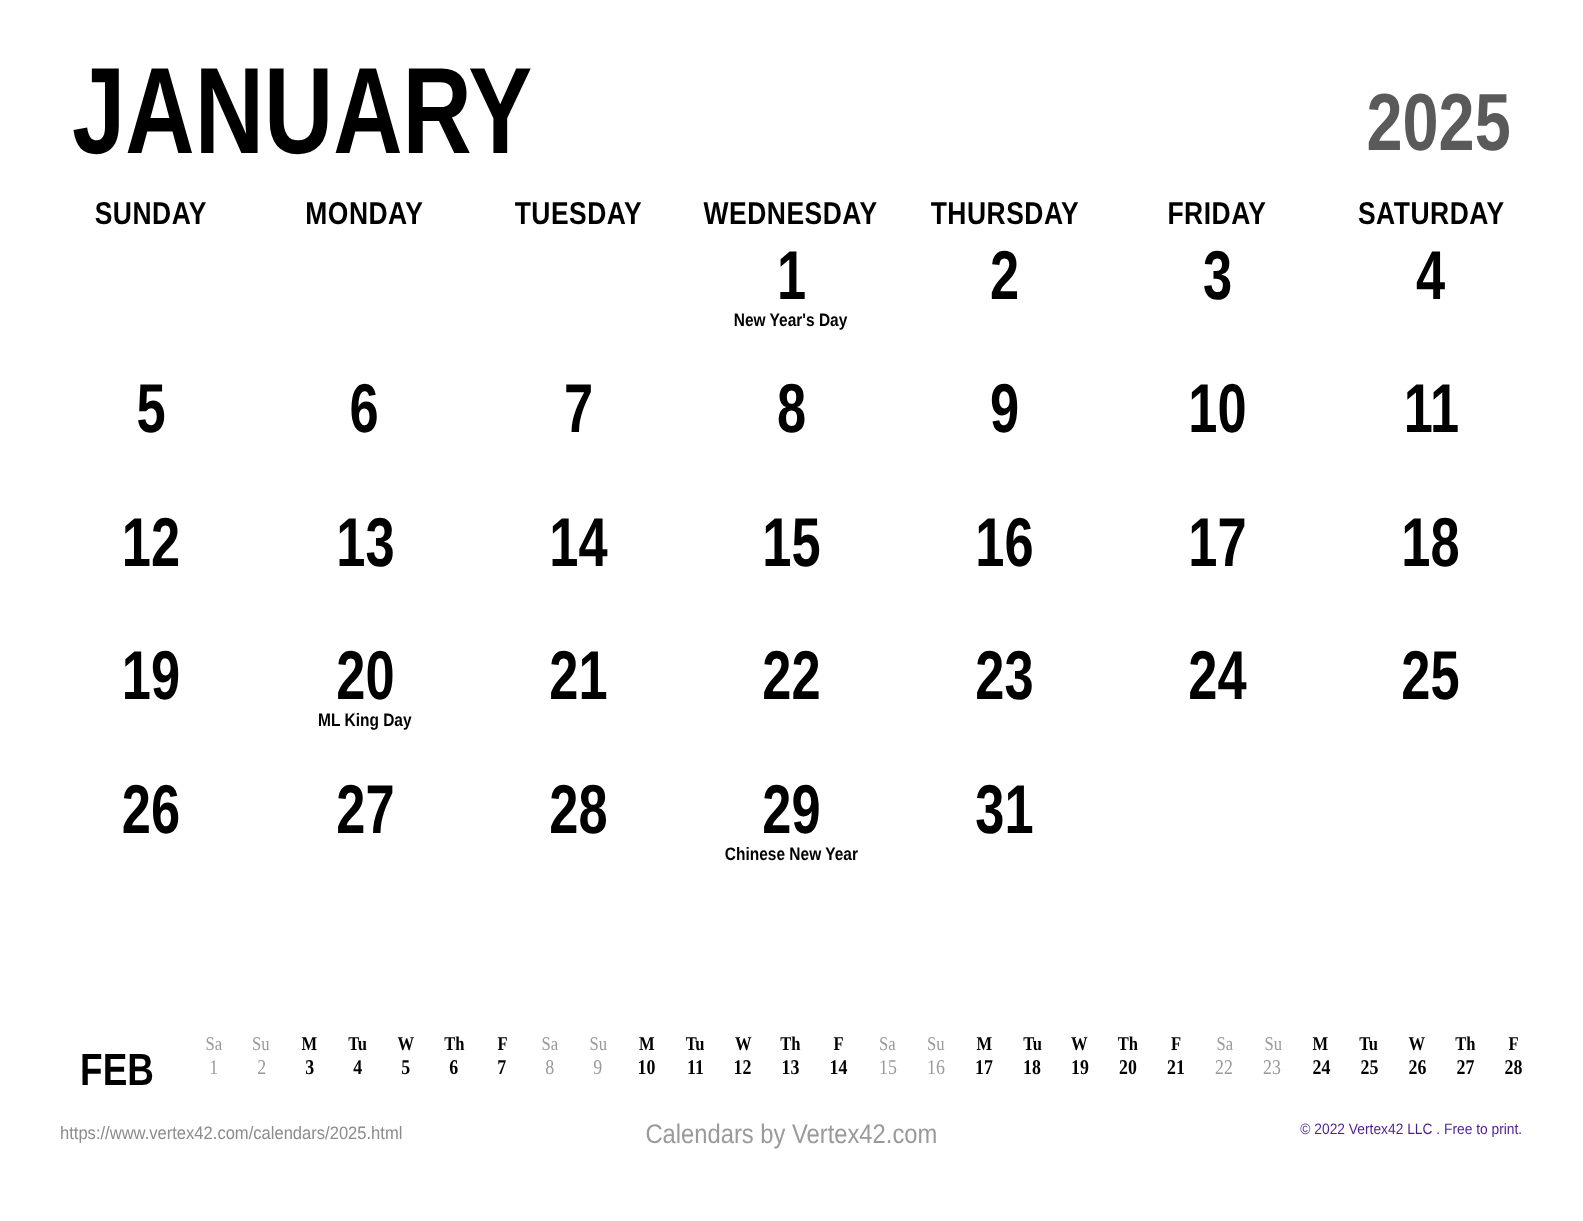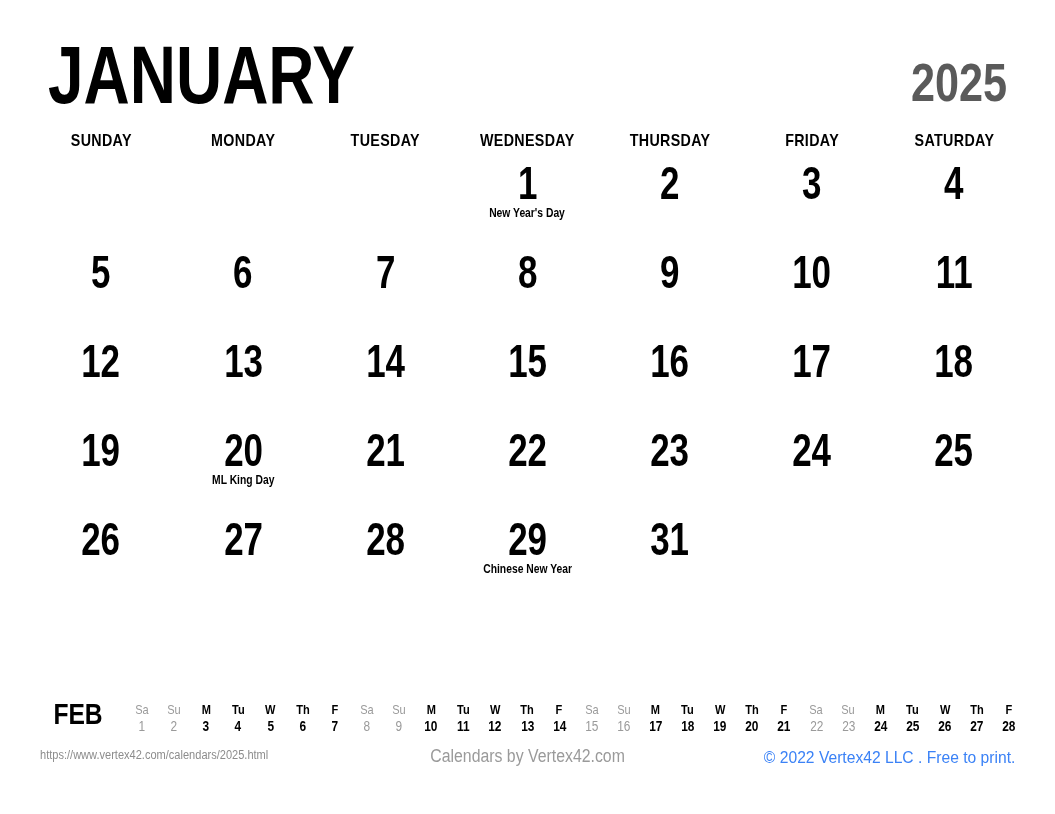--- a/index.html
+++ b/index.html
@@ -62,21 +62,21 @@
     left: 30px;
     right: 30px;
     top: 131px;
     display: grid;
     grid-template-columns: repeat(7, 1fr);
   }
   .weekday {
     text-align: center;
     font-family: "Liberation Sans Narrow", "Liberation Sans", sans-serif;
     font-weight: bold;
-    font-size: 17px;
+    font-size: 21px;
     letter-spacing: 0.4px;
     color: #000000;
     white-space: nowrap;
   }
   .weekday span {
     display: inline-block;
     transform: scaleX(0.84);
   }
 
   
@@ -147,25 +147,24 @@
   }
   .mini-label span { display: inline-block; transform: scaleX(0.82); }
   .mini-days {
     flex: 1 1 auto;
     display: grid;
     grid-template-columns: repeat(28, 1fr);
     column-gap: 0;
   }
   .mini-day {
     text-align: center;
-    font-family: Liberation Sans, sans-serif;
+    font-family: Liberation Serif, serif;
     font-weight: bold;
     line-height: 1.25;
     white-space: nowrap;
-    margin-top: 14px;
   }
   .mini-dow {
     display: block;
     font-size: 13px;
     color: #000000;
   }
   .mini-dow i { font-style: normal; display: inline-block; transform: scaleX(0.85); }
   .mini-num {
     display: block;
     font-size: 14px;
@@ -204,22 +203,22 @@
     color: #9a9a9a;
     white-space: nowrap;
   }
   .footer-center span { display: inline-block; transform: scaleX(0.88); }
   .footer-right {
     position: absolute;
     right: 0;
     top: 2px;
     text-align: right;
     font-family: "Liberation Sans Narrow", "Liberation Sans", sans-serif;
-    font-size: 17px;
-    color: #3b82f6;
+    font-size: 10px;
+    color: #4c1d95;
     white-space: nowrap;
   }
   .footer-right span { display: inline-block; transform: scaleX(0.92); transform-origin: right center; }
 </style>
 </head>
 <body>
 
 <div class="page">
 
   <div class="header">

